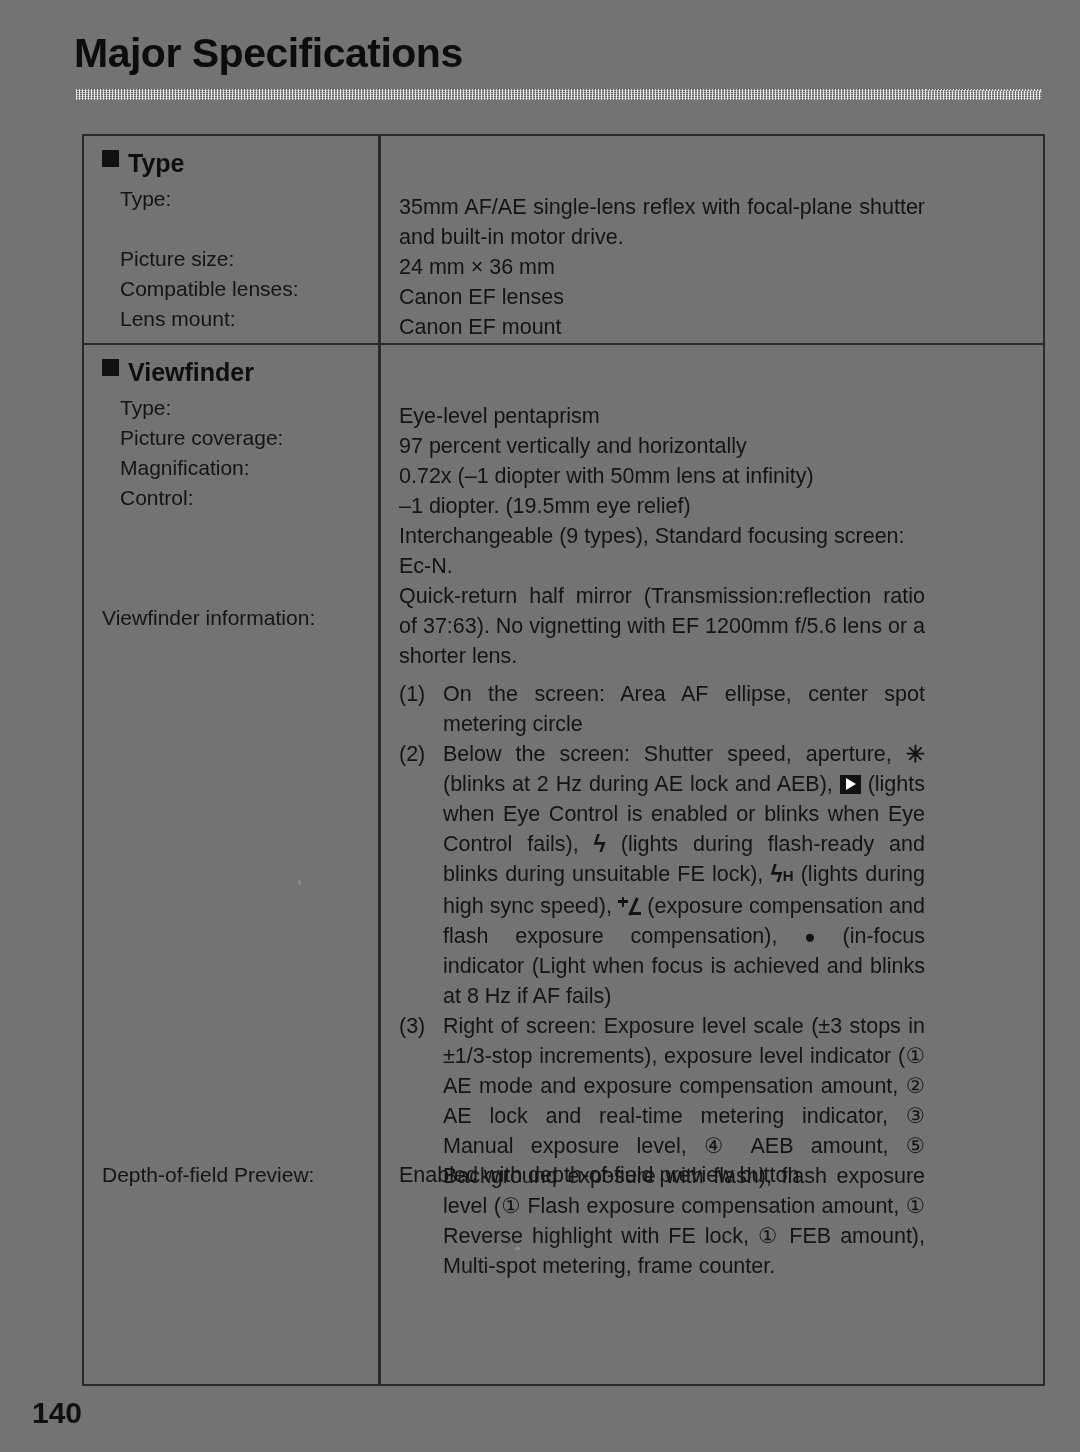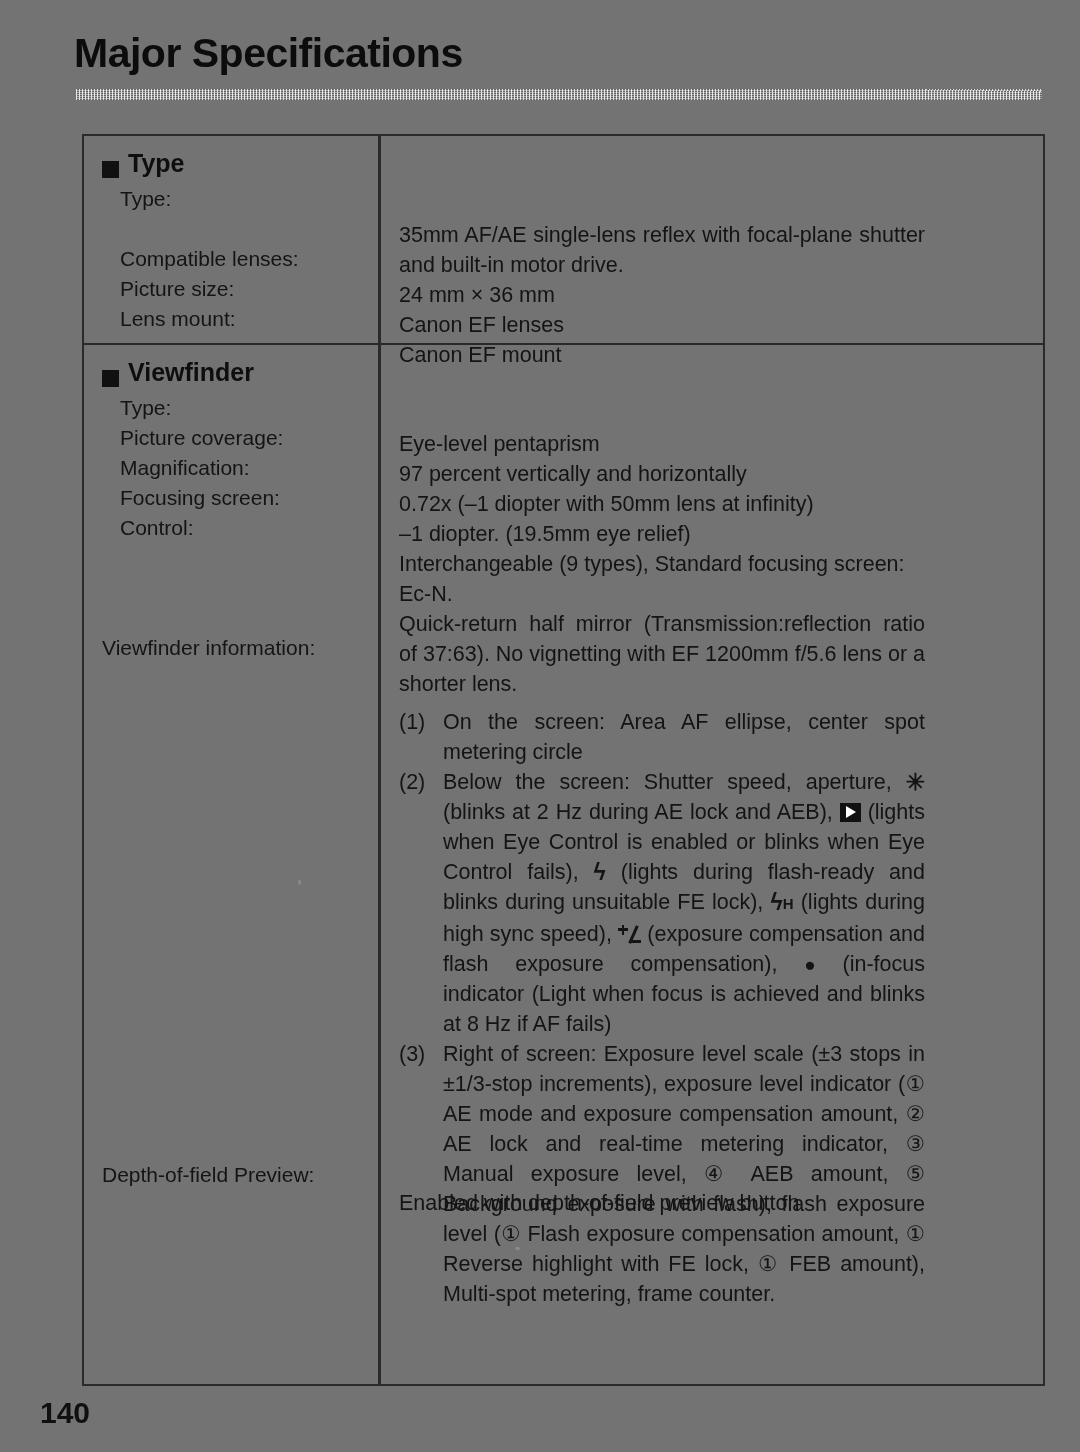--- a/index.html
+++ b/index.html
@@ -91,29 +91,28 @@
     box-sizing: border-box;
     padding: 12px 18px 0 18px;
   }
   .values {
     position: absolute;
     left: 297px;
     top: 0;
     width: 560px;
     box-sizing: border-box;
     padding: 12px 16px 0 18px;
-    margin-top: 28px;
   }
 
   .sec-head {
     font-size: 25px;
     font-weight: bold;
     color: #0e0e0e;
     display: flex;
-    align-items: flex-end;
+    align-items: flex-start;
     gap: 9px;
     margin: 2px 0 6px 0;
     line-height: 1.1;
   }
   .sec-bullet {
     display: inline-block;
     width: 17px;
     height: 17px;
     background: #111;
     flex: 0 0 auto;
@@ -222,21 +221,21 @@
   .speck {
     position: absolute;
     background: #9a9a9a;
     border-radius: 40%;
     opacity: .55;
   }
 
   
   .page-number {
     position: absolute;
-    left: 40px;
+    left: 32px;
     top: 1396px;
     font-size: 30px;
     font-weight: bold;
     color: #101010;
   }
 </style>
 </head>
 <body>
 
 <div class="page">
@@ -249,22 +248,22 @@
     <div class="row-divider"></div>
 
     <div class="section sec-type">
       <div class="labels">
         <div class="sec-head">
           <span class="sec-bullet"></span>
           <span>Type</span>
         </div>
         <div class="lbl">Type:</div>
         <div class="spacer-30"></div>
+        <div class="lbl">Picture size:</div>
         <div class="lbl">Compatible lenses:</div>
-        <div class="lbl">Picture size:</div>
         <div class="lbl">Lens mount:</div>
       </div>
 
       <div class="values">
         <div class="spacer-30"></div>
         <div class="spacer-14"></div>
         <div class="val justify">35mm AF/AE single-lens reflex with focal-plane shutter and built-in motor drive.</div>
         <div class="val">24 mm × 36 mm</div>
         <div class="val">Canon EF lenses</div>
         <div class="val">Canon EF mount</div>
@@ -273,21 +272,20 @@
 
     <div class="section sec-view">
       <div class="labels">
         <div class="sec-head">
           <span class="sec-bullet"></span>
           <span>Viewfinder</span>
         </div>
         <div class="lbl">Type:</div>
         <div class="lbl">Picture coverage:</div>
         <div class="lbl">Magnification:</div>
-        <div class="lbl">Focusing screen:</div>
         <div class="lbl">Control:</div>
         <div class="spacer-60"></div>
         <div class="spacer-30"></div>
         <div class="lbl wide">Viewfinder information:</div>
       </div>
 
       <div class="values">
         <div class="spacer-30"></div>
         <div class="spacer-14"></div>
         <div class="val">Eye-level pentaprism</div>

